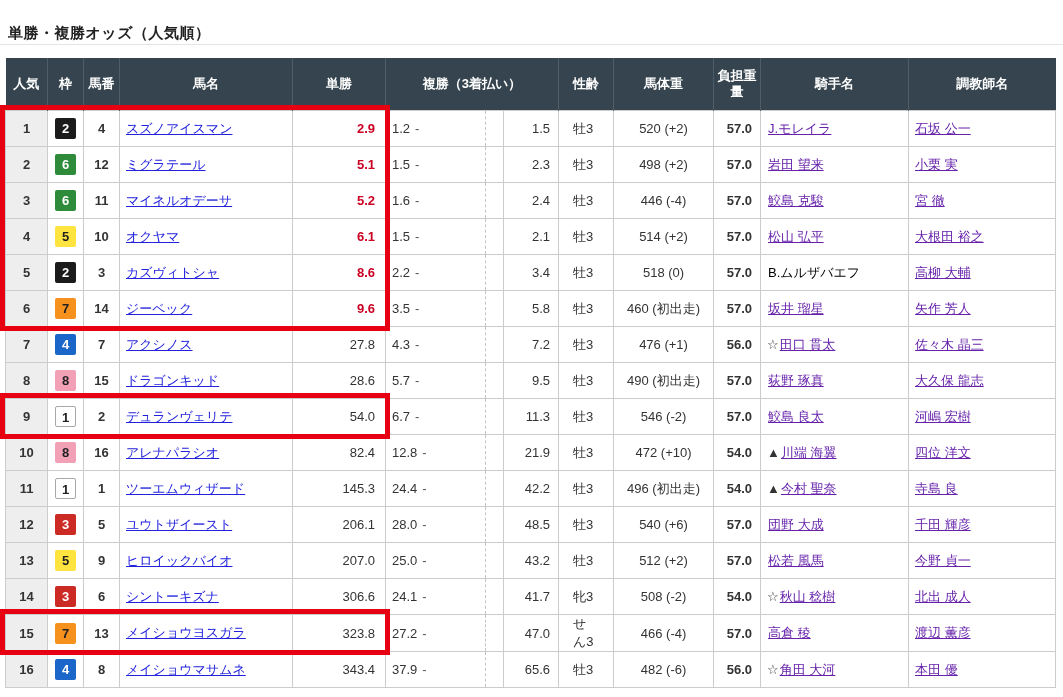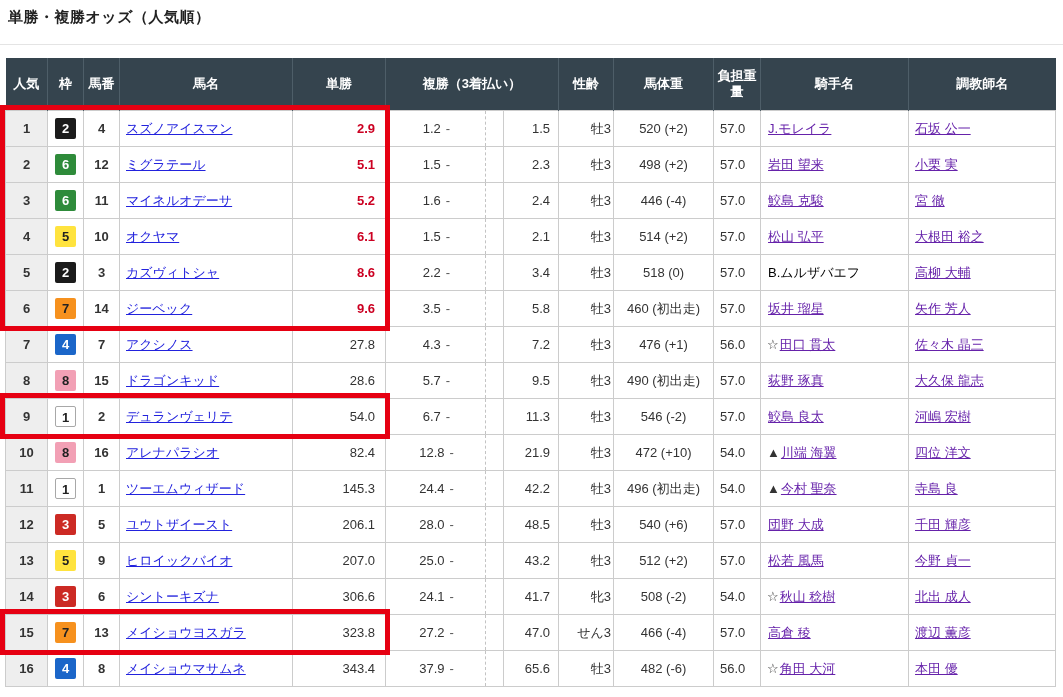--- a/index.html
+++ b/index.html
@@ -2,21 +2,21 @@
 <html><head>
 <meta charset="utf-8">
 <style>
   html,body{margin:0;padding:0;}
   body{
     width:1063px;height:697px;position:relative;background:#fff;
     font-family:"Liberation Sans","DejaVu Sans",sans-serif;
     color:#333;overflow:hidden;
   }
   .page-title{
-    position:absolute;top:8px;left:8px;
+    position:absolute;top:24px;left:8px;
     font-size:15px;font-weight:bold;color:#222;letter-spacing:.5px;
   }
   .top-rule{position:absolute;top:44px;left:0;width:1063px;height:0;border-top:1px solid #e4e4e4;}
 
   table.odds{
     position:absolute;top:58px;left:5px;width:1050px;
     border-collapse:collapse;table-layout:fixed;font-size:13px;
   }
   thead th{
     background:#35444e;color:#fff;font-weight:bold;font-size:13px;
@@ -42,27 +42,27 @@
   .f4{background:#1b66c9;color:#fff;}
   .f5{background:#ffe33e;color:#222;}
   .f6{background:#2e8b3a;color:#fff;}
   .f7{background:#f6911e;color:#222;}
   .f8{background:#f2a0b5;color:#222;}
   .c-number{text-align:center;font-weight:bold;}
   .c-horse{text-align:left;white-space:nowrap;overflow:hidden;}
   a.hlink{color:#2222dd;text-decoration:underline;cursor:pointer;}
   .c-win{text-align:right;padding-right:10px;}
   .c-win.hot{color:#cc0022;font-weight:bold;}
-  .c-plow{text-align:center;border-right:1px dashed #c3c3c3;padding-right:4px;}
+  .c-plow{text-align:left;border-right:1px dashed #c3c3c3;padding-right:4px;}
   .c-plow .dash{margin-left:5px;color:#555;}
   .c-pmid{border-left:1px dashed #c3c3c3;border-right:1px dashed #c3c3c3;padding:0;}
   .c-phigh{text-align:right;padding-right:8px;}
-  .c-sex{text-align:right;padding:0 2px;}
+  .c-sex{text-align:left;padding:0 14px;}
   .c-weight{text-align:center;white-space:nowrap;}
-  .c-carry{text-align:left;padding-right:8px;}
+  .c-carry{text-align:right;padding-right:8px;font-weight:bold;}
   .c-jockey,.c-trainer{text-align:left;white-space:nowrap;overflow:hidden;}
   a.plink{color:#6622aa;text-decoration:underline;cursor:pointer;}
   a.plink.plain{color:#000000;text-decoration:none;cursor:default;}
   .prefix{color:#333;margin-right:1px;}
   .hl-box{
     position:absolute;left:0;width:390px;box-sizing:border-box;
     border:5px solid #e60012;pointer-events:none;z-index:5;
   }
 </style>
 </head>

